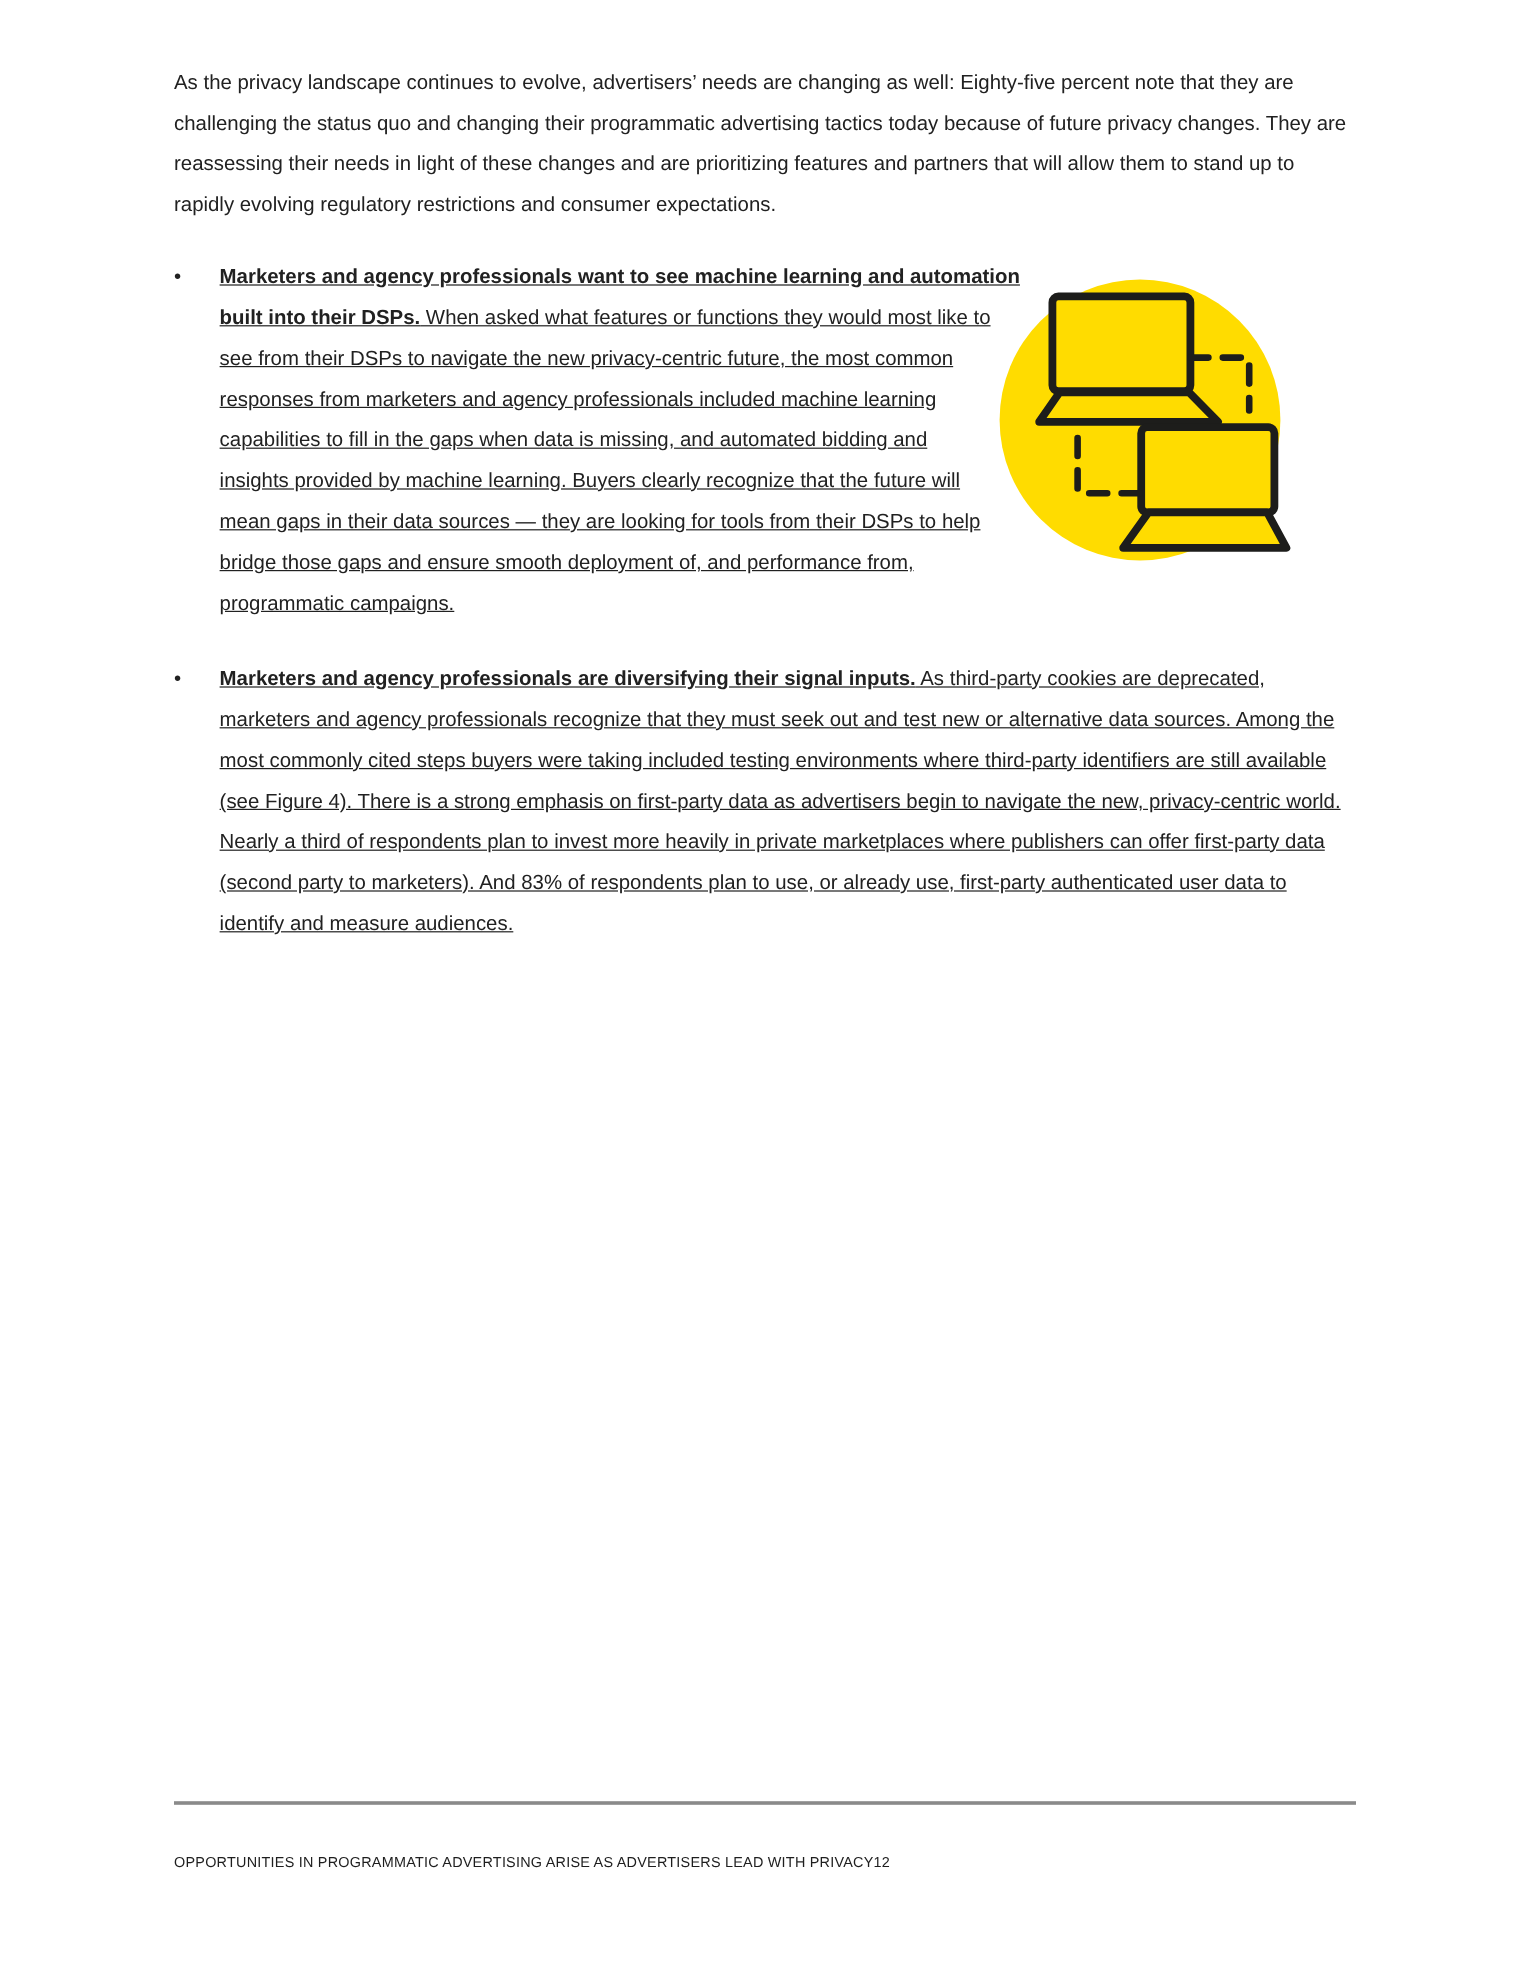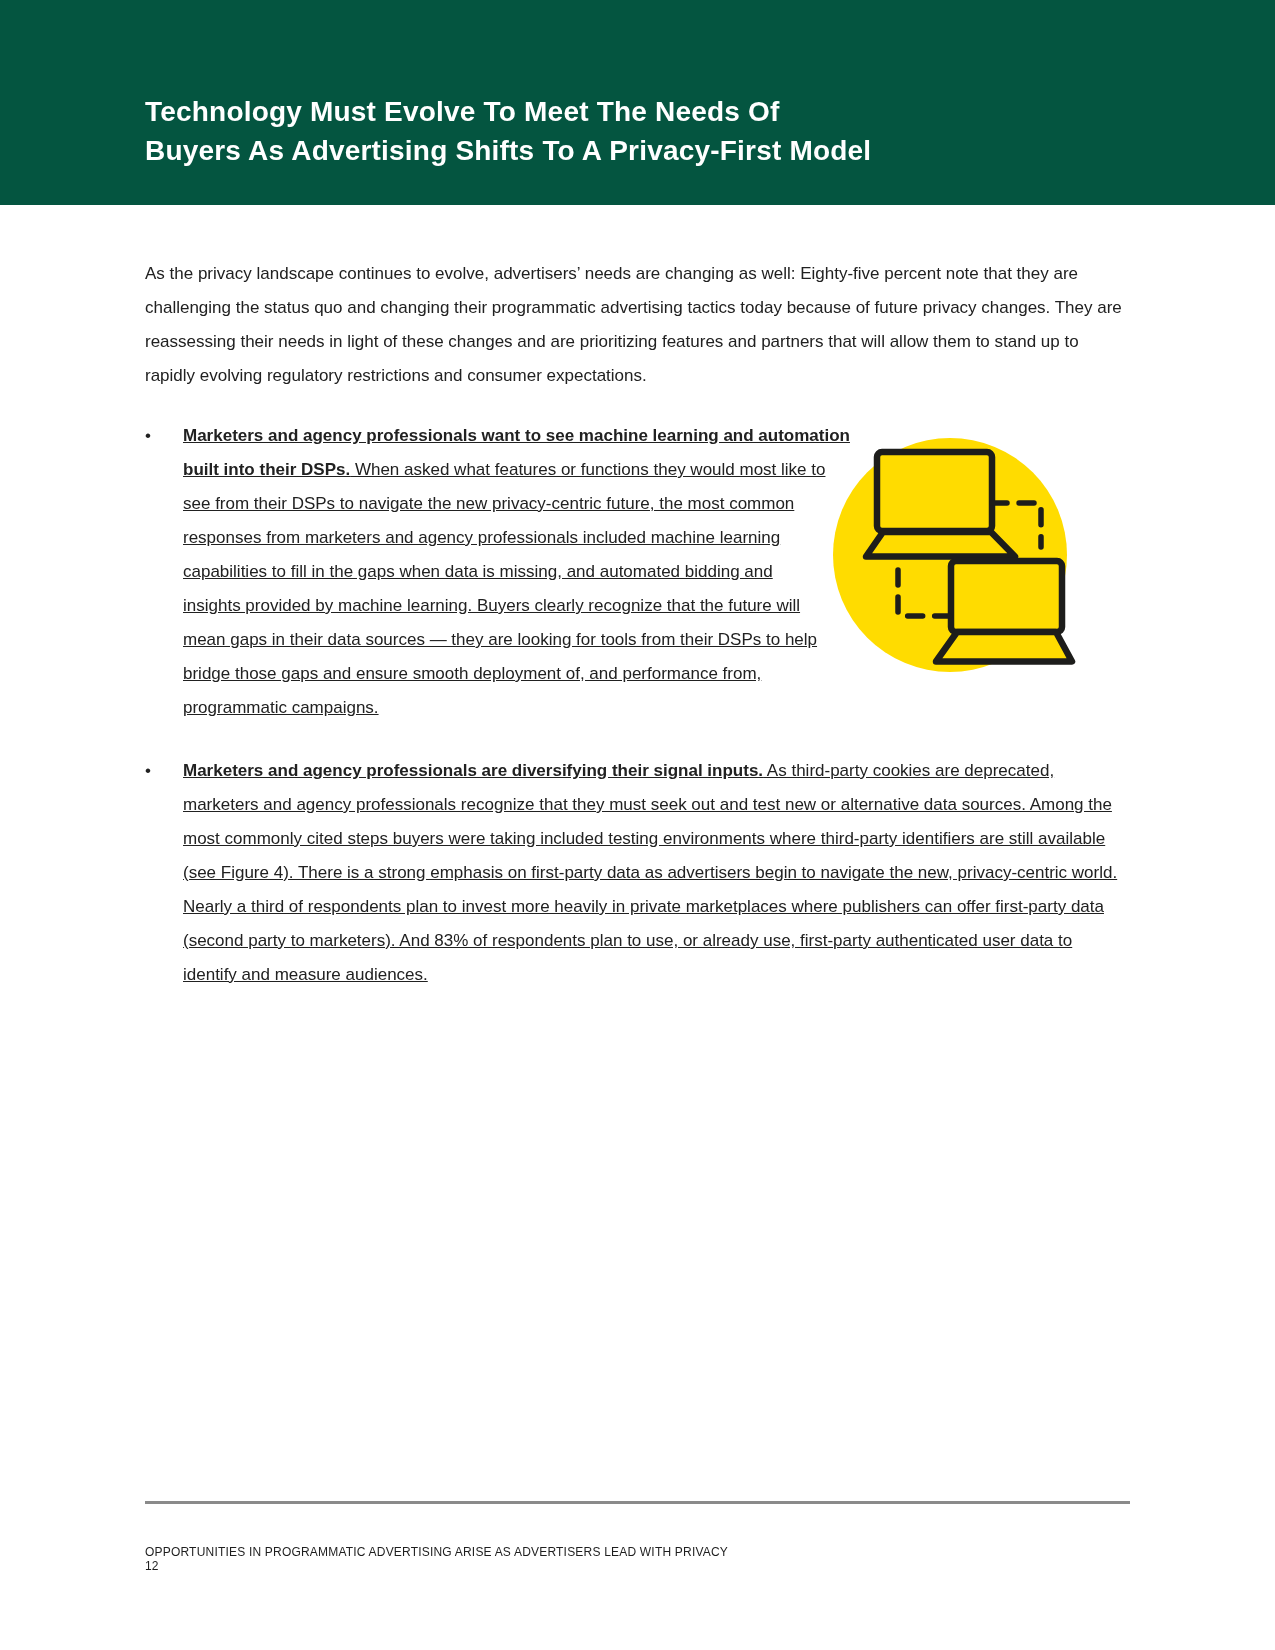--- a/index.html
+++ b/index.html
@@ -47,36 +47,30 @@
     text-indent:-38px;
     margin-bottom:29px;
   }
   .marker{display:inline-block;width:38px;text-indent:0;}
   .bold{font-weight:bold;}
 
   
   .page-footer{position:absolute;left:145px;right:145px;top:1501px;}
   .footer-rule{height:3px;background:var(--footer-rule);}
   .footer-row{
-    display:flex;justify-content:space-between;align-items:baseline;
+    display:flex;align-items:baseline;
     margin-top:41px;
-    font-size:12px;letter-spacing:0.2px;color:#1E1E1E;flex-direction:column;
+    font-size:12px;letter-spacing:0.2px;color:#1E1E1E;
   }
 </style>
 </head>
 <body>
 
 <div class="page">
 
-  <header class="banner">
-    <h1>
-      <span>Technology Must Evolve To Meet The Needs Of</span>
-      <span>Buyers As Advertising Shifts To A Privacy-First Model</span>
-    </h1>
-  </header>
 
   <main class="content">
 
     <div class="illu-float">
       <svg width="250" height="250" viewBox="0 0 250 250" aria-hidden="true">
         <circle class="illu-circle" cx="125" cy="130" r="117"></circle>
 
         <rect class="illu-stroke" x="52" y="27" width="115" height="79" rx="5"></rect>
         <path class="illu-stroke" d="M58 107 L166 107 L190 131.5 L41 131.5 Z"></path>
 

